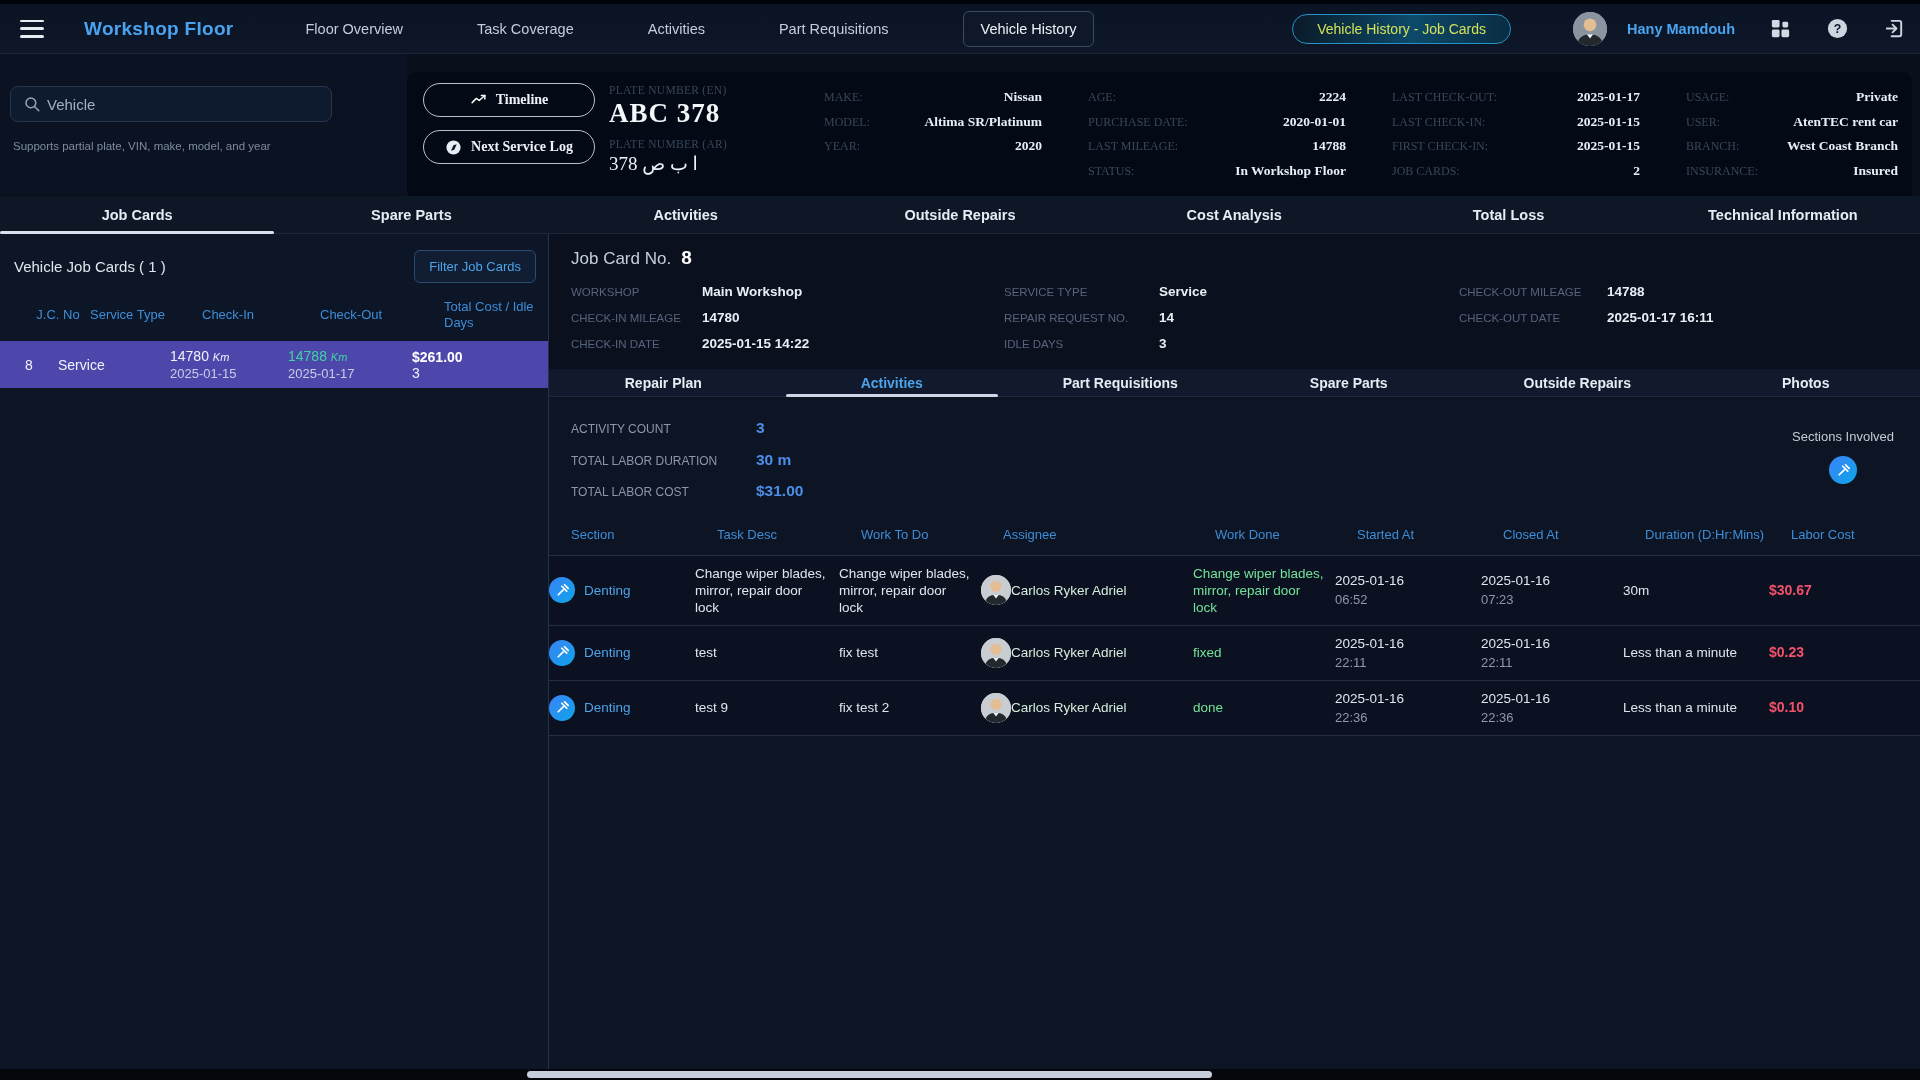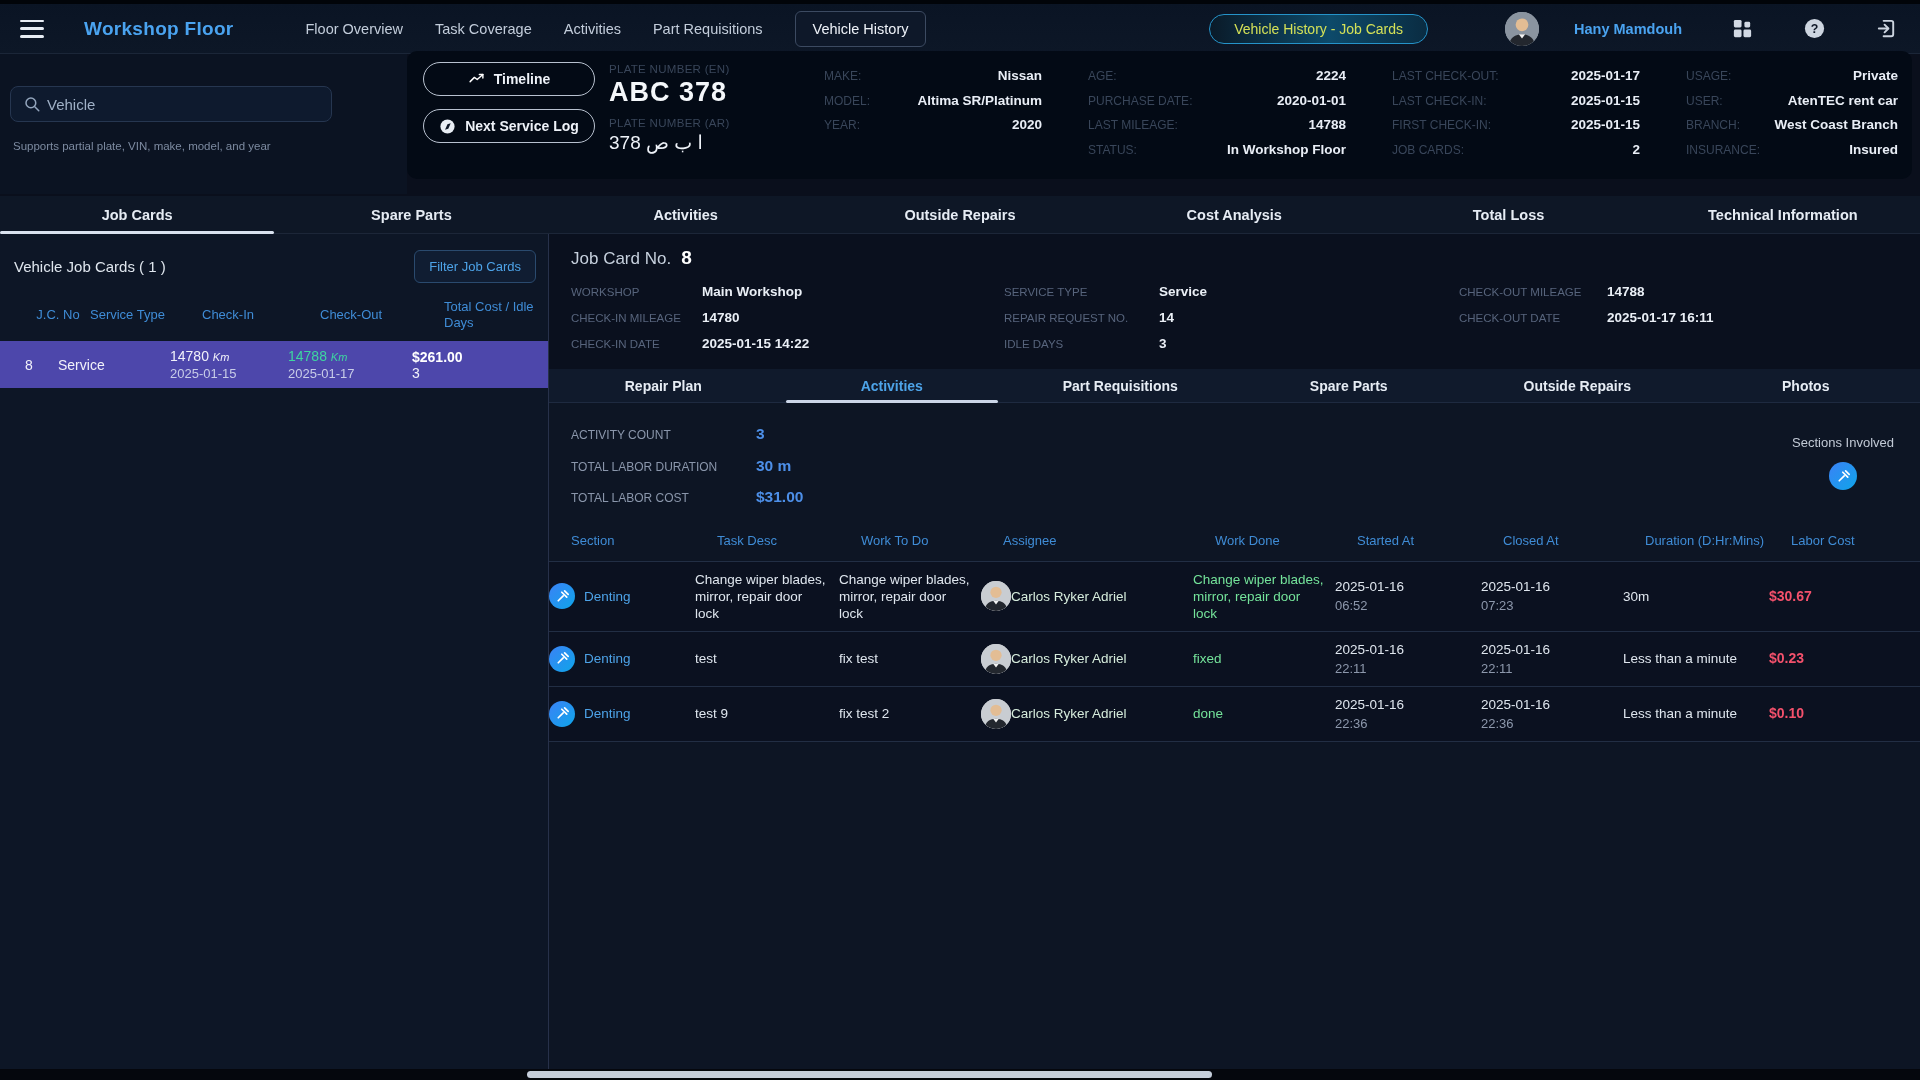--- a/index.html
+++ b/index.html
@@ -4,41 +4,41 @@
 <style>
   * { margin:0; padding:0; box-sizing:border-box; }
   html,body { width:1920px; height:1080px; overflow:hidden; }
   body { background:#0a0f1c; font-family:"Liberation Sans", sans-serif; color:#dfe6ee; position:relative; }
 
   
   .topbar { position:absolute; top:0; left:0; right:0; height:54px; background:linear-gradient(180deg,#0a1424,#0d1727); border-top:4px solid #010409; border-bottom:1px solid #1b2638; display:flex; align-items:center; }
   .hamburger { width:24px; height:18px; margin-left:20px; display:flex; flex-direction:column; justify-content:space-between; cursor:pointer; }
   .hamburger span { display:block; height:2.6px; background:#e8edf4; border-radius:2px; }
   .brand { color:#4aa3f0; font-size:19px; font-weight:bold; margin-left:40px; letter-spacing:.3px; }
-  .nav { display:flex; align-items:center; margin-left:72px; gap:32px; font-size:14.5px; color:#c3cddb; }
+  .nav { display:flex; align-items:center; margin-left:72px; gap:74px; font-size:14.5px; color:#c3cddb; }
   .nav-item { cursor:pointer; white-space:nowrap; }
   .nav-item.active { border:1px solid #3c4a61; background:#0e1829; color:#eef2f8; border-radius:6px; padding:9px 17px; }
-  .top-right { margin-left:auto; display:flex; align-items:center; gap:35px; padding-right:22px; }
+  .top-right { margin-left:auto; display:flex; align-items:center; gap:20px; padding-right:14px; }
   .context-badge { height:30px; display:flex; align-items:center; padding:0 24px; border-radius:16px; border:1px solid #2593c9; background:linear-gradient(90deg,#0a1a28,#0d4a6a 55%,#0a2c42); color:#d4e157; font-size:14px; white-space:nowrap; margin-right:42px; cursor:pointer; }
   .avatar { width:34px; height:34px; border-radius:50%; overflow:hidden; flex:0 0 auto; background:#98a2ac; cursor:pointer; }
   .avatar svg, .row-avatar svg { width:100%; height:100%; display:block; }
   .username { color:#4aa3f0; font-size:14.5px; font-weight:600; white-space:nowrap; cursor:pointer; }
   .topicon { width:23px; height:23px; margin-left:14px; cursor:pointer; }
   .topicon svg { width:100%; height:100%; display:block; }
 
   
   .search-strip { position:absolute; top:54px; left:0; width:407px; height:140px; background:#0b1322; }
   .search-box { position:absolute; top:32px; left:10px; width:322px; height:36px; border:1px solid #263650; border-radius:8px; background:#0e1a2e; display:flex; align-items:center; gap:6px; padding:0 12px; }
   .search-box svg { width:18px; height:18px; flex:0 0 auto; }
   .search-box input { flex:1; background:transparent; border:0; outline:none; color:#dfe6ee; font-size:15px; font-family:inherit; }
   .search-box input::placeholder { color:#9fb0c6; }
   .search-hint { position:absolute; top:86px; left:13px; font-size:11.5px; color:#7d8ba1; }
 
   
-  .info-card { position:absolute; top:51px; left:407px; right:8px; height:128px; background:#030a15; border-radius:10px; display:flex; }
+  .info-card { position:absolute; top:72px; left:407px; right:8px; height:128px; background:#030a15; border-radius:10px; display:flex;font-family:Liberation Serif, serif; }
   .btn-col { width:200px; padding:11px 0 0 16px; display:flex; flex-direction:column; gap:13px; }
   .pill-btn { width:172px; height:34px; border:1px solid rgba(216,226,240,.85); border-radius:17px; background:transparent; color:#eef2f8; font-size:14px; font-weight:600; display:flex; align-items:center; justify-content:center; gap:9px; cursor:pointer; font-family:inherit; }
   .pill-btn svg { width:17px; height:17px; }
   .plate-col { width:240px; padding:12px 0 0 14px; }
   .mini-label { font-size:11.5px; color:#39465a; letter-spacing:.3px; }
   .plate-en { font-size:27px; font-weight:bold; color:#f4f7fa; letter-spacing:1px; margin:2px 0 9px; }
   .plate-ar { font-size:19px; color:#eef2f8; margin-top:2px; }
   .info-cols { flex:1; display:flex; padding:13px 14px 0 4px; gap:46px; }
   .icol { display:flex; flex-direction:column; }
   .icol.c1 { width:218px; } .icol.c2 { width:258px; } .icol.c3 { width:248px; } .icol.c4 { width:212px; }
@@ -74,21 +74,21 @@
   .right-panel { flex:1; background:#0a101e; display:flex; flex-direction:column; min-width:0; }
   .jobcard-title { padding:13px 0 2px 22px; font-size:17px; color:#c6d0dd; }
   .jobcard-title .num { font-size:19px; font-weight:bold; color:#fff; margin-left:10px; }
   .jobcard-grid { display:flex; padding:8px 22px 12px 22px; }
   .jcg-col1 { width:433px; } .jcg-col2 { width:455px; } .jcg-col3 { flex:1; }
   .dkv { display:flex; line-height:26px; align-items:baseline; }
   .dkv .k { color:#57647c; font-size:11.5px; flex:0 0 auto; }
   .jcg-col1 .k { width:131px; } .jcg-col2 .k { width:155px; } .jcg-col3 .k { width:148px; }
   .dkv .v { color:#eaeff6; font-size:13.5px; font-weight:bold; }
 
-  .sub-tabs { display:flex; height:34px; background:#101a2c; border-bottom:1px solid #1e2a40; }
+  .sub-tabs { display:flex; height:28px; background:#101a2c; border-bottom:1px solid #1e2a40; }
   .sub-tab { flex:1; display:flex; align-items:center; justify-content:center; font-size:14px; font-weight:600; color:#e6ecf4; position:relative; cursor:pointer; }
   .sub-tab.active { color:#4da3e8; }
   .sub-tab.active::after { content:""; position:absolute; left:8px; right:8px; bottom:-1px; height:3px; background:#ccd6e8; border-radius:2px; }
 
   .acts-panel { flex:1; background:#0d1524; position:relative; padding-top:16px; min-height:0; }
   .summary { padding-left:22px; }
   .sum-row { display:flex; align-items:baseline; line-height:29.5px; }
   .sum-k { width:185px; color:#8a96ab; font-size:12px; }
   .sum-v { color:#4d8fe8; font-weight:bold; font-size:15.5px; }
   .sections { position:absolute; top:32px; right:26px; text-align:center; }

